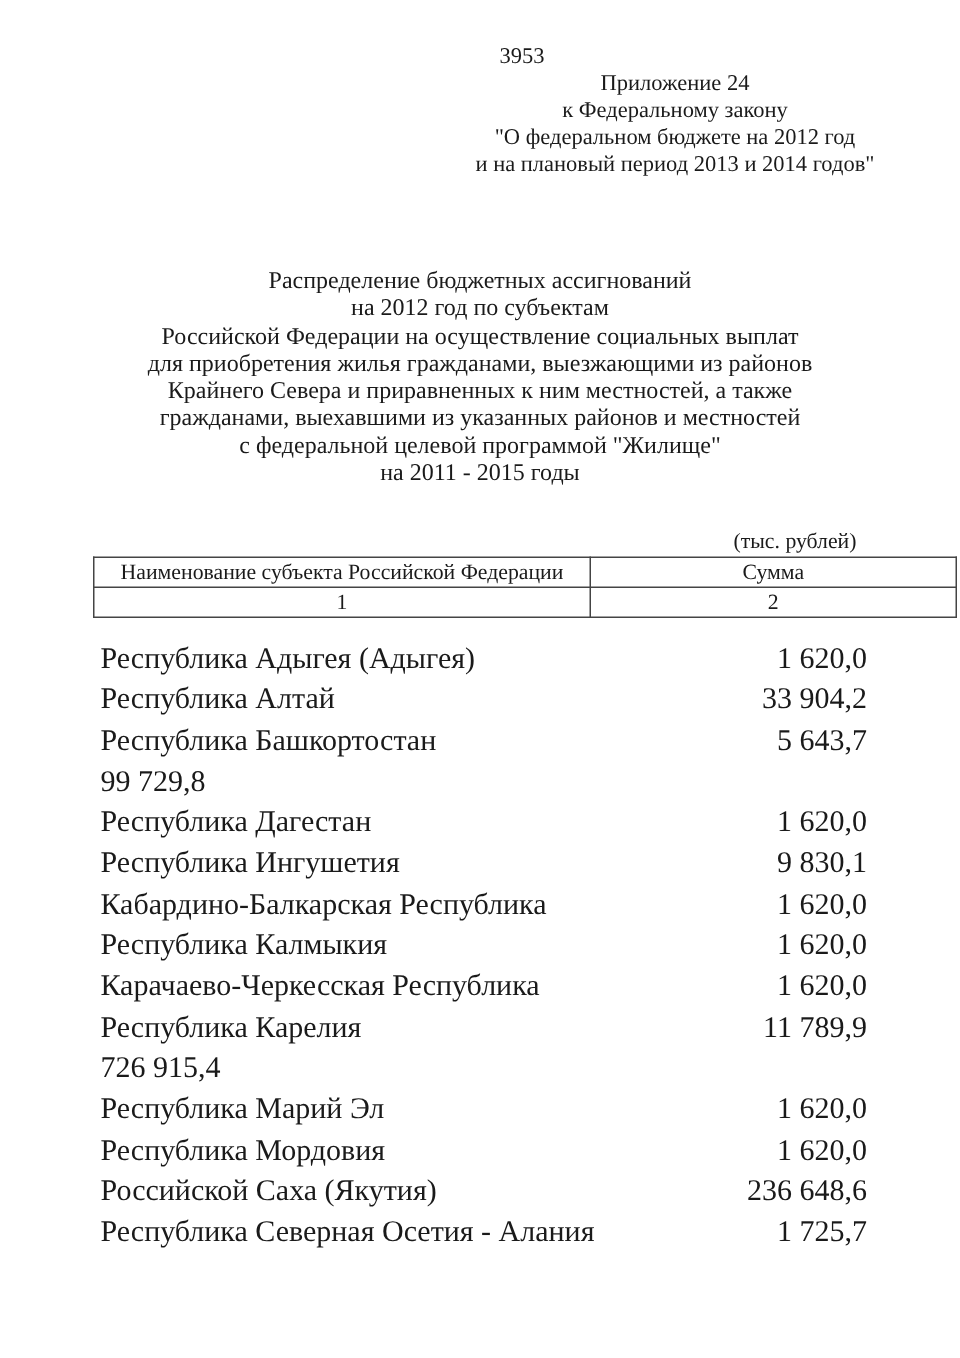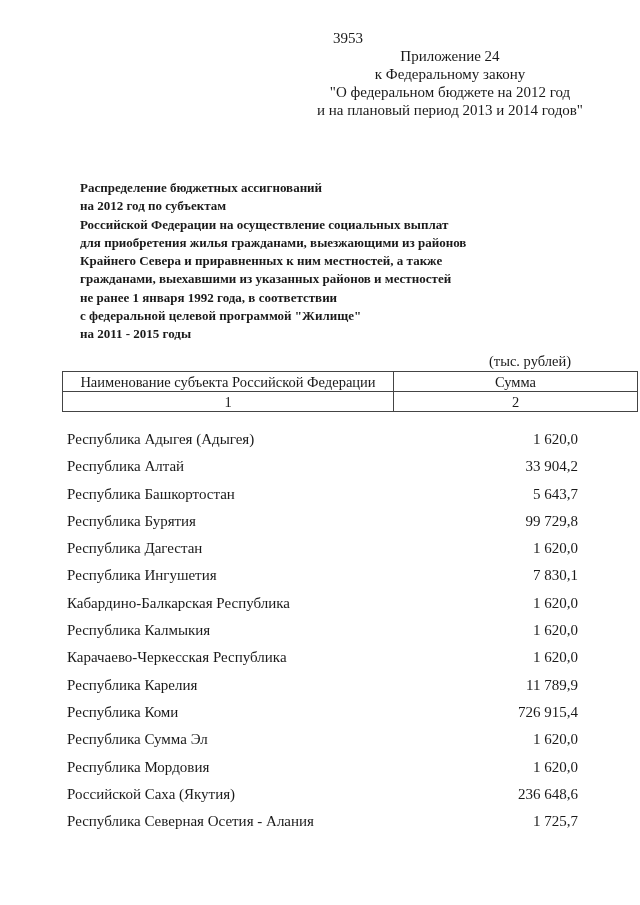--- a/index.html
+++ b/index.html
@@ -11,42 +11,42 @@
   .page-number {
     position: absolute; top: 30px; left: 333px;
     font-size: 15px;
   }
   .appendix {
     position: absolute; top: 47px; left: 300px; width: 300px;
     text-align: center; font-size: 15px; line-height: 18px;
   }
   .title {
     position: absolute; top: 179px; left: 80px; width: 480px;
-    font-weight: bold; font-size: 13px; line-height: 18.3px;
+    text-align: center; font-weight: normal; font-size: 16px; line-height: 18.3px;
   }
   .units {
     position: absolute; top: 353px; left: 489px;
     font-size: 14.5px;
     text-align: right;
   }
   table.head {
     position: absolute; top: 371px; left: 62px; width: 576px;
     border-collapse: collapse; font-size: 14.5px;
   }
   table.head td {
     border: 1px solid #444;
     text-align: center; padding: 0; height: 19px; line-height: 18px;
   }
   table.head td.c1 { width: 330px; }
   .rows {
     position: absolute; top: 430px; left: 67px; width: 511px;
   }
   .row {
     display: flex; justify-content: space-between;
-    height: 27.3px; line-height: 18px; font-size: 15px;
+    height: 27.3px; line-height: 18px; font-size: 20px;
   }
   .row .val { text-align: center; }
 </style>
 </head>
 <body>
 
 <div class="page-number">3953</div>
 
 <div class="appendix">
   <div>Приложение 24</div>
@@ -55,21 +55,20 @@
   <div>и на плановый период 2013 и 2014 годов"</div>
 </div>
 
 <div class="title">
   <div>Распределение бюджетных ассигнований</div>
   <div>на 2012 год по субъектам</div>
   <div>Российской Федерации на осуществление социальных выплат</div>
   <div>для приобретения жилья гражданами, выезжающими из районов</div>
   <div>Крайнего Севера и приравненных к ним местностей, а также</div>
   <div>гражданами, выехавшими из указанных районов и местностей</div>
-  <div>не ранее 1 января 1992 года, в соответствии</div>
   <div>с федеральной целевой программой "Жилище"</div>
   <div>на 2011 - 2015 годы</div>
 </div>
 
 <div class="units">(тыс. рублей)</div>
 
 <table class="head">
   <tbody>
       <tr>
     <td class="c1">Наименование субъекта Российской Федерации</td>
@@ -89,53 +88,51 @@
     </div>
   <div class="row">
       <span>Республика Алтай</span>
       <span class="val">33 904,2</span>
     </div>
   <div class="row">
       <span>Республика Башкортостан</span>
       <span class="val">5 643,7</span>
     </div>
   <div class="row">
-      <span>Республика Бурятия</span>
       <span class="val">99 729,8</span>
     </div>
   <div class="row">
       <span>Республика Дагестан</span>
       <span class="val">1 620,0</span>
     </div>
   <div class="row">
       <span>Республика Ингушетия</span>
-      <span class="val">7 830,1</span>
+      <span class="val">9 830,1</span>
     </div>
   <div class="row">
       <span>Кабардино-Балкарская Республика</span>
       <span class="val">1 620,0</span>
     </div>
   <div class="row">
       <span>Республика Калмыкия</span>
       <span class="val">1 620,0</span>
     </div>
   <div class="row">
       <span>Карачаево-Черкесская Республика</span>
       <span class="val">1 620,0</span>
     </div>
   <div class="row">
       <span>Республика Карелия</span>
       <span class="val">11 789,9</span>
     </div>
   <div class="row">
-      <span>Республика Коми</span>
       <span class="val">726 915,4</span>
     </div>
   <div class="row">
-      <span>Республика Сумма Эл</span>
+      <span>Республика Марий Эл</span>
       <span class="val">1 620,0</span>
     </div>
   <div class="row">
       <span>Республика Мордовия</span>
       <span class="val">1 620,0</span>
     </div>
   <div class="row">
       <span>Российской Саха (Якутия)</span>
       <span class="val">236 648,6</span>
     </div>

